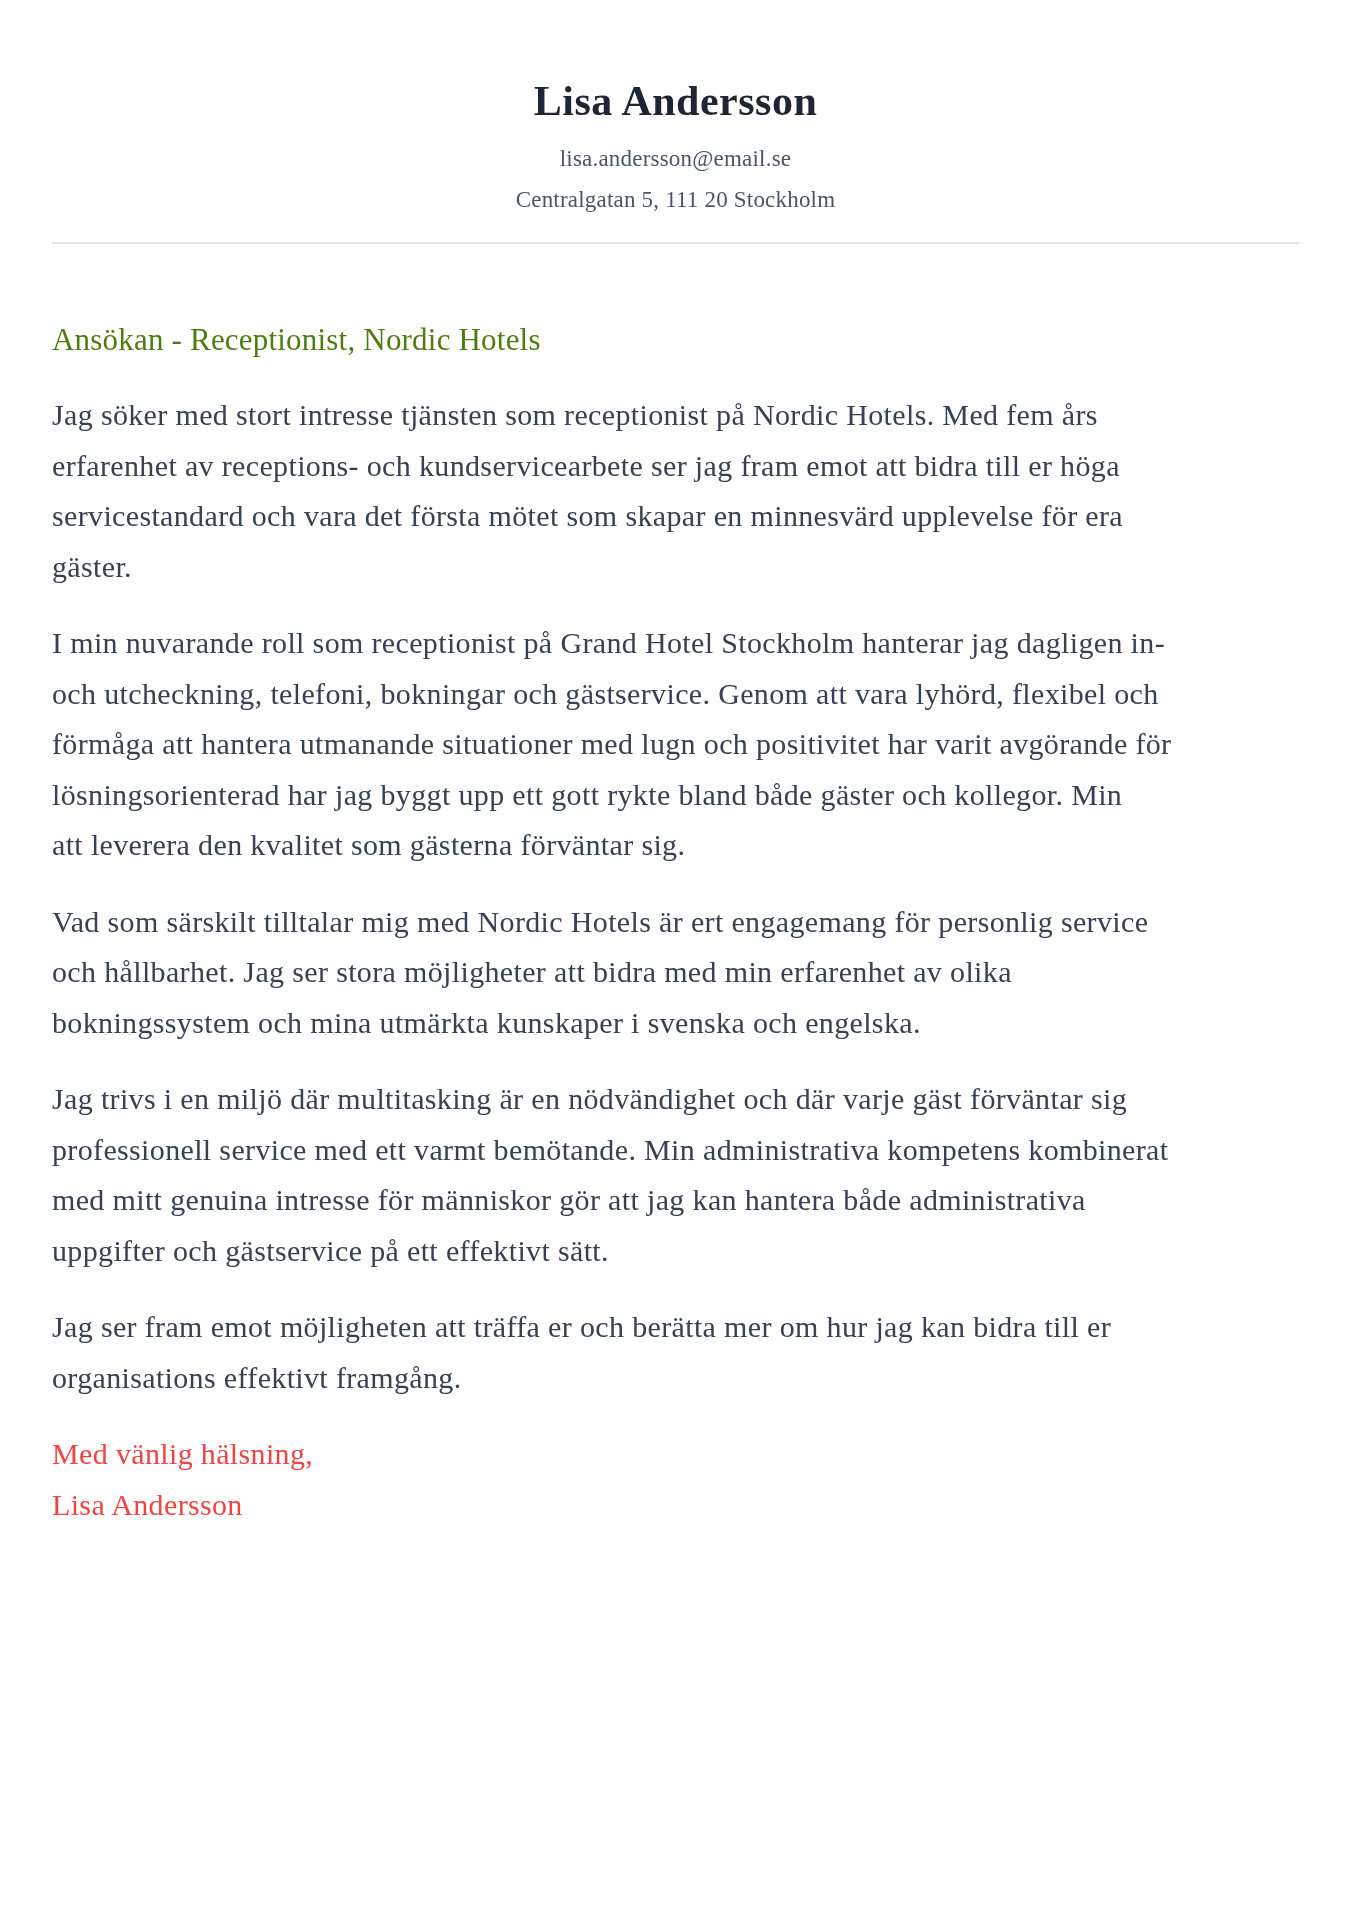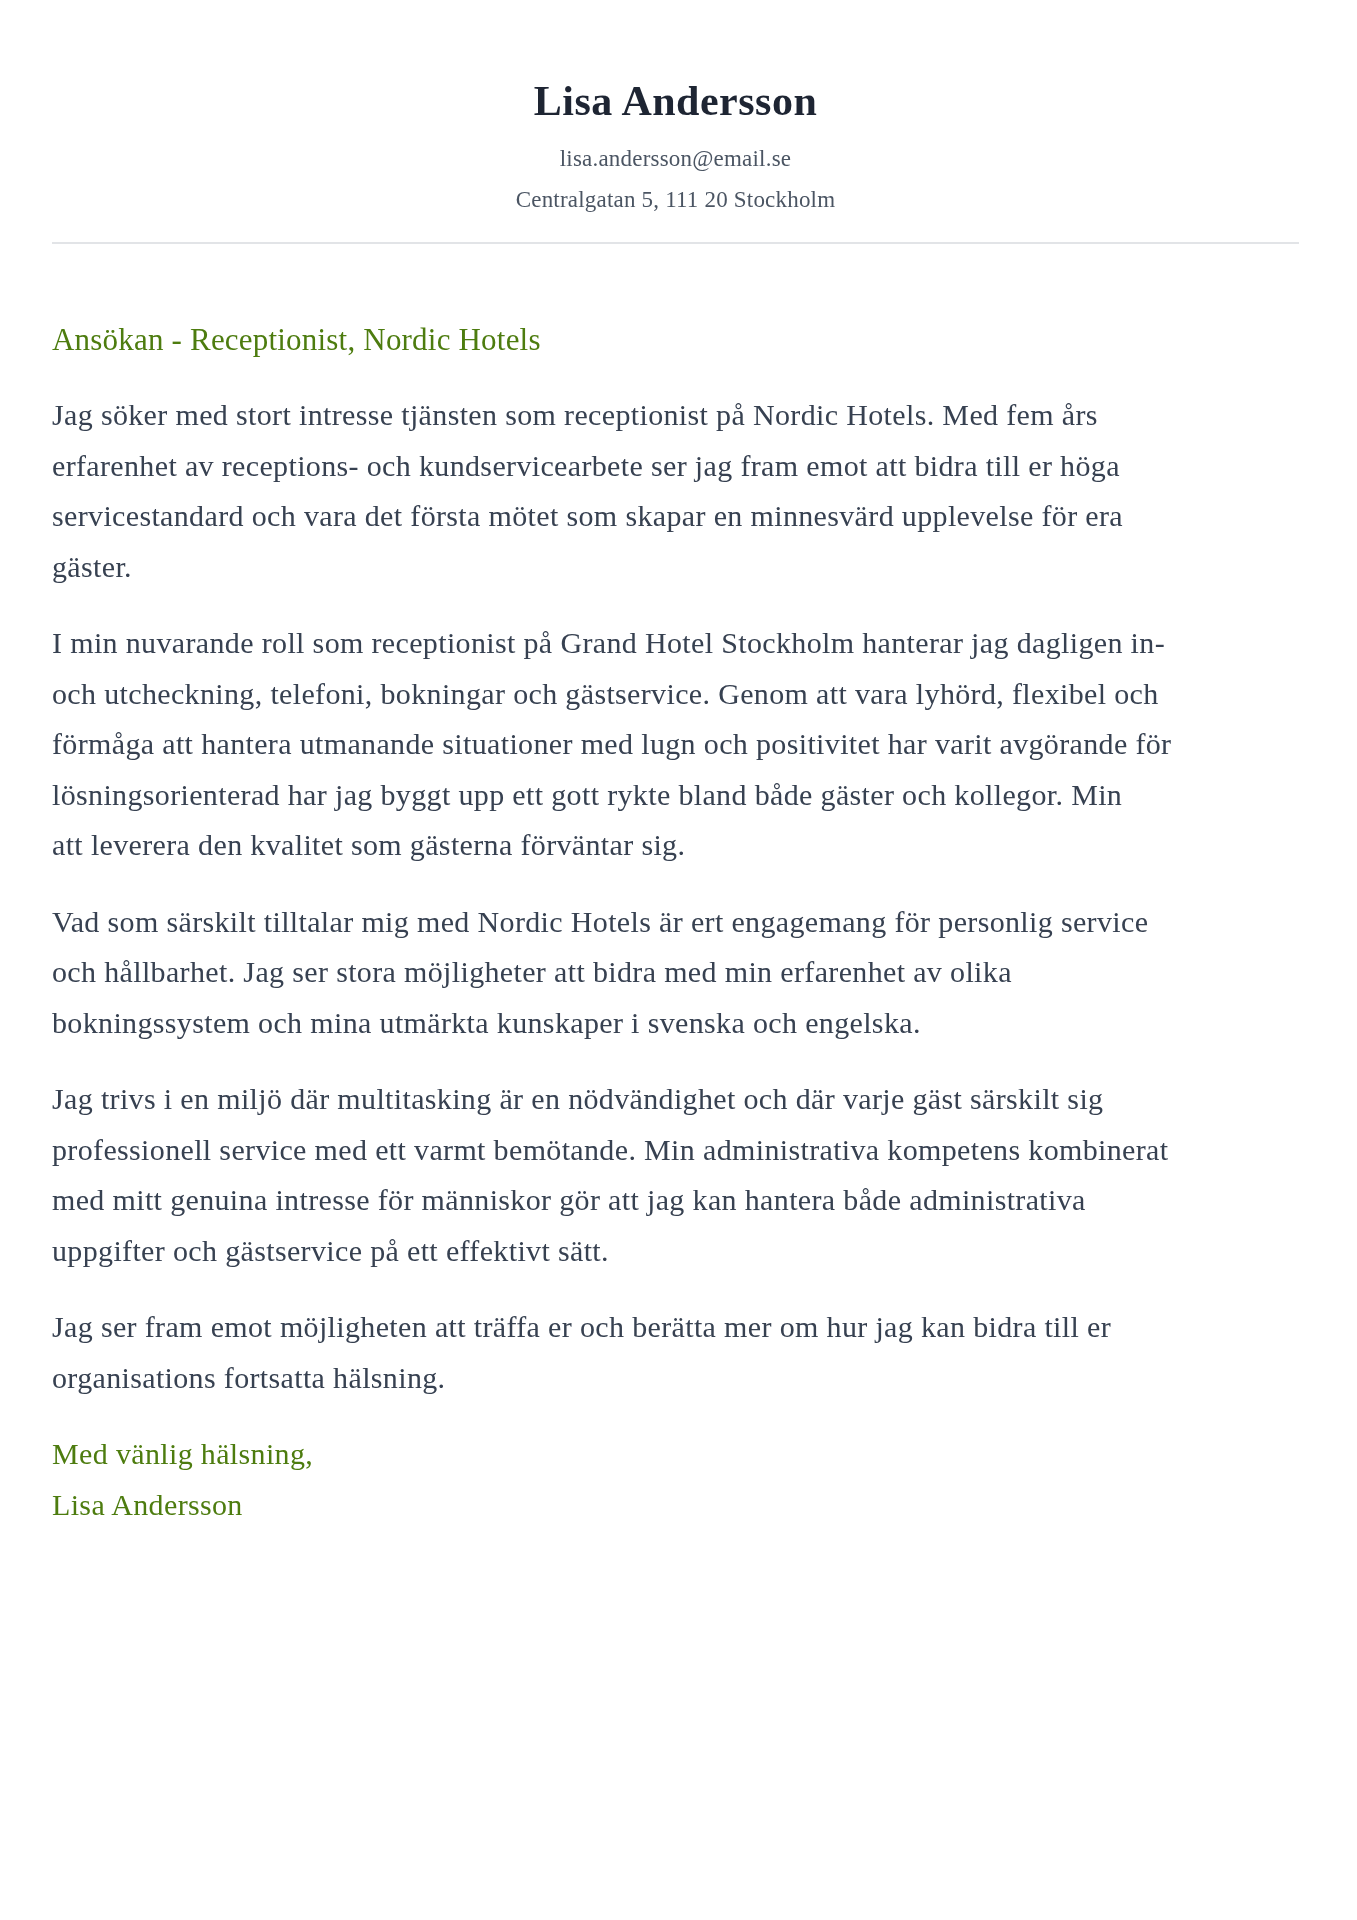--- a/index.html
+++ b/index.html
@@ -67,21 +67,21 @@
       letter-spacing: 0.35px;
     }
     .para .line {
       display: block;
       white-space: nowrap;
     }
     .closing {
       margin-top: 0;
       font-size: 30px;
       line-height: 50.5px;
-      color: #4d7c0f;
+      color: #ef4444;
       letter-spacing: 0.35px;
     }
     .closing .line {
       display: block;
       white-space: nowrap;
     }
   </style>
 </head>
 <body>
 
@@ -109,27 +109,27 @@
       <span class="line">förmåga att hantera utmanande situationer med lugn och positivitet har varit avgörande för</span>
       <span class="line">lösningsorienterad har jag byggt upp ett gott rykte bland både gäster och kollegor. Min</span>
       <span class="line">att leverera den kvalitet som gästerna förväntar sig.</span>
     </p>
     <p class="para">
       <span class="line">Vad som särskilt tilltalar mig med Nordic Hotels är ert engagemang för personlig service</span>
       <span class="line">och hållbarhet. Jag ser stora möjligheter att bidra med min erfarenhet av olika</span>
       <span class="line">bokningssystem och mina utmärkta kunskaper i svenska och engelska.</span>
     </p>
     <p class="para">
-      <span class="line">Jag trivs i en miljö där multitasking är en nödvändighet och där varje gäst särskilt sig</span>
+      <span class="line">Jag trivs i en miljö där multitasking är en nödvändighet och där varje gäst förväntar sig</span>
       <span class="line">professionell service med ett varmt bemötande. Min administrativa kompetens kombinerat</span>
       <span class="line">med mitt genuina intresse för människor gör att jag kan hantera både administrativa</span>
       <span class="line">uppgifter och gästservice på ett effektivt sätt.</span>
     </p>
     <p class="para">
       <span class="line">Jag ser fram emot möjligheten att träffa er och berätta mer om hur jag kan bidra till er</span>
-      <span class="line">organisations fortsatta hälsning.</span>
+      <span class="line">organisations effektivt framgång.</span>
     </p>
     <div class="closing">
       <span class="line">Med vänlig hälsning,</span>
       <span class="line">Lisa Andersson</span>
     </div>
   </div>
 </div>
 
 </body></html>

